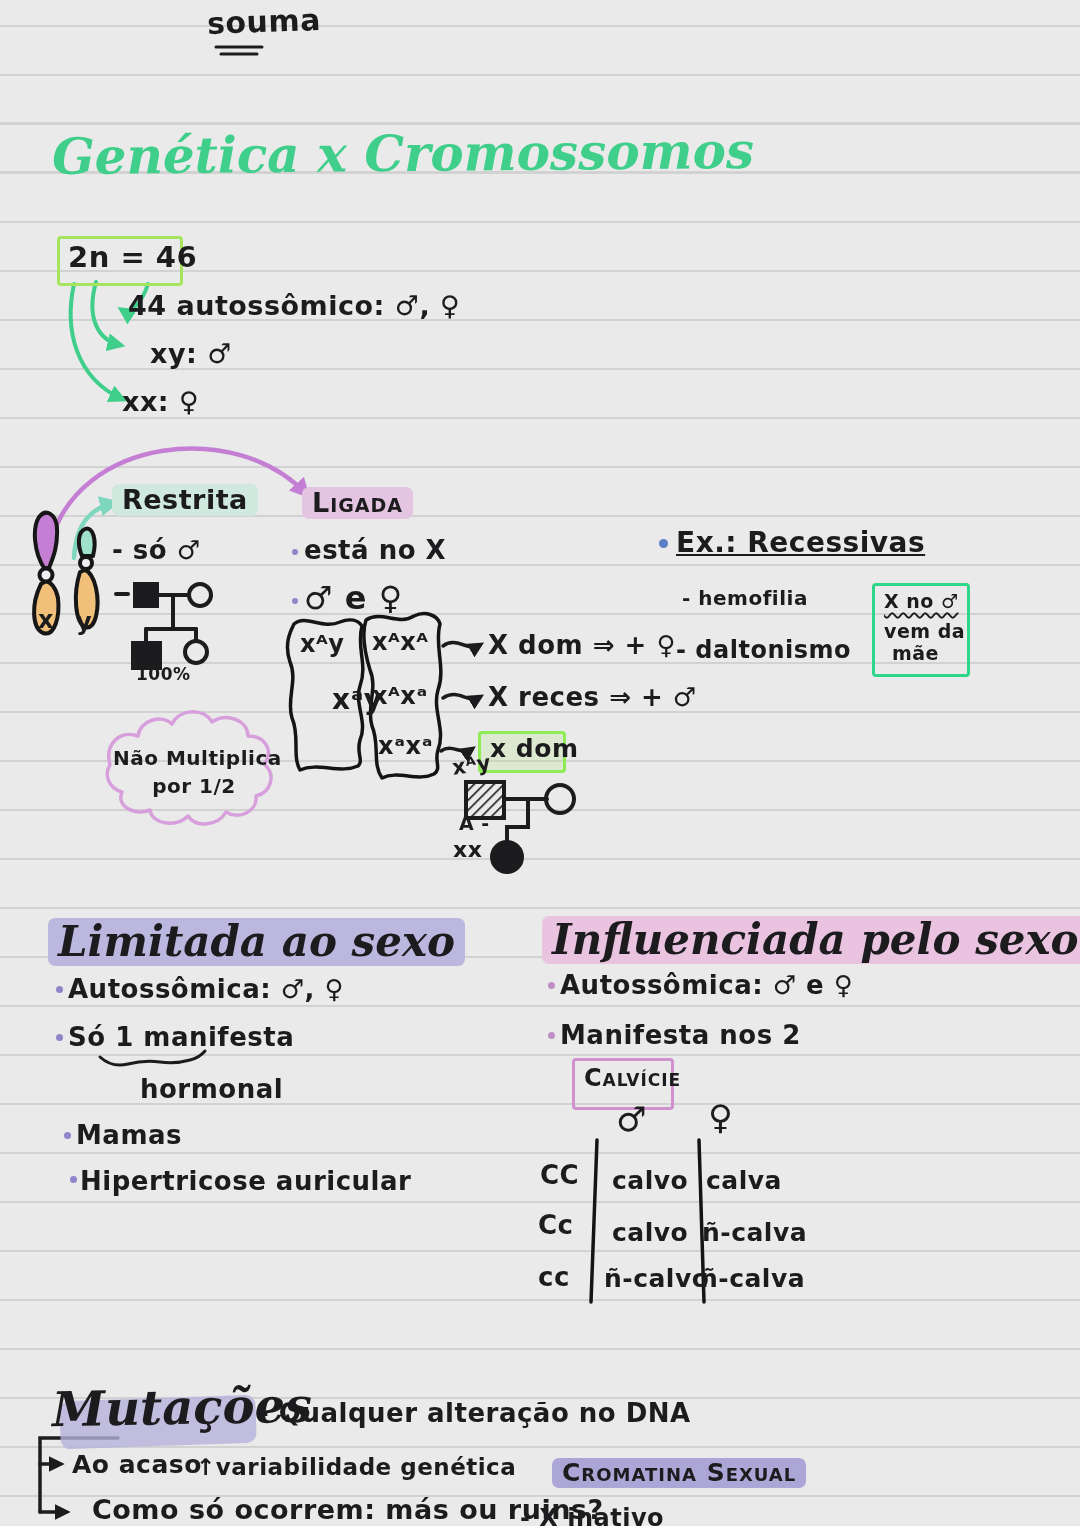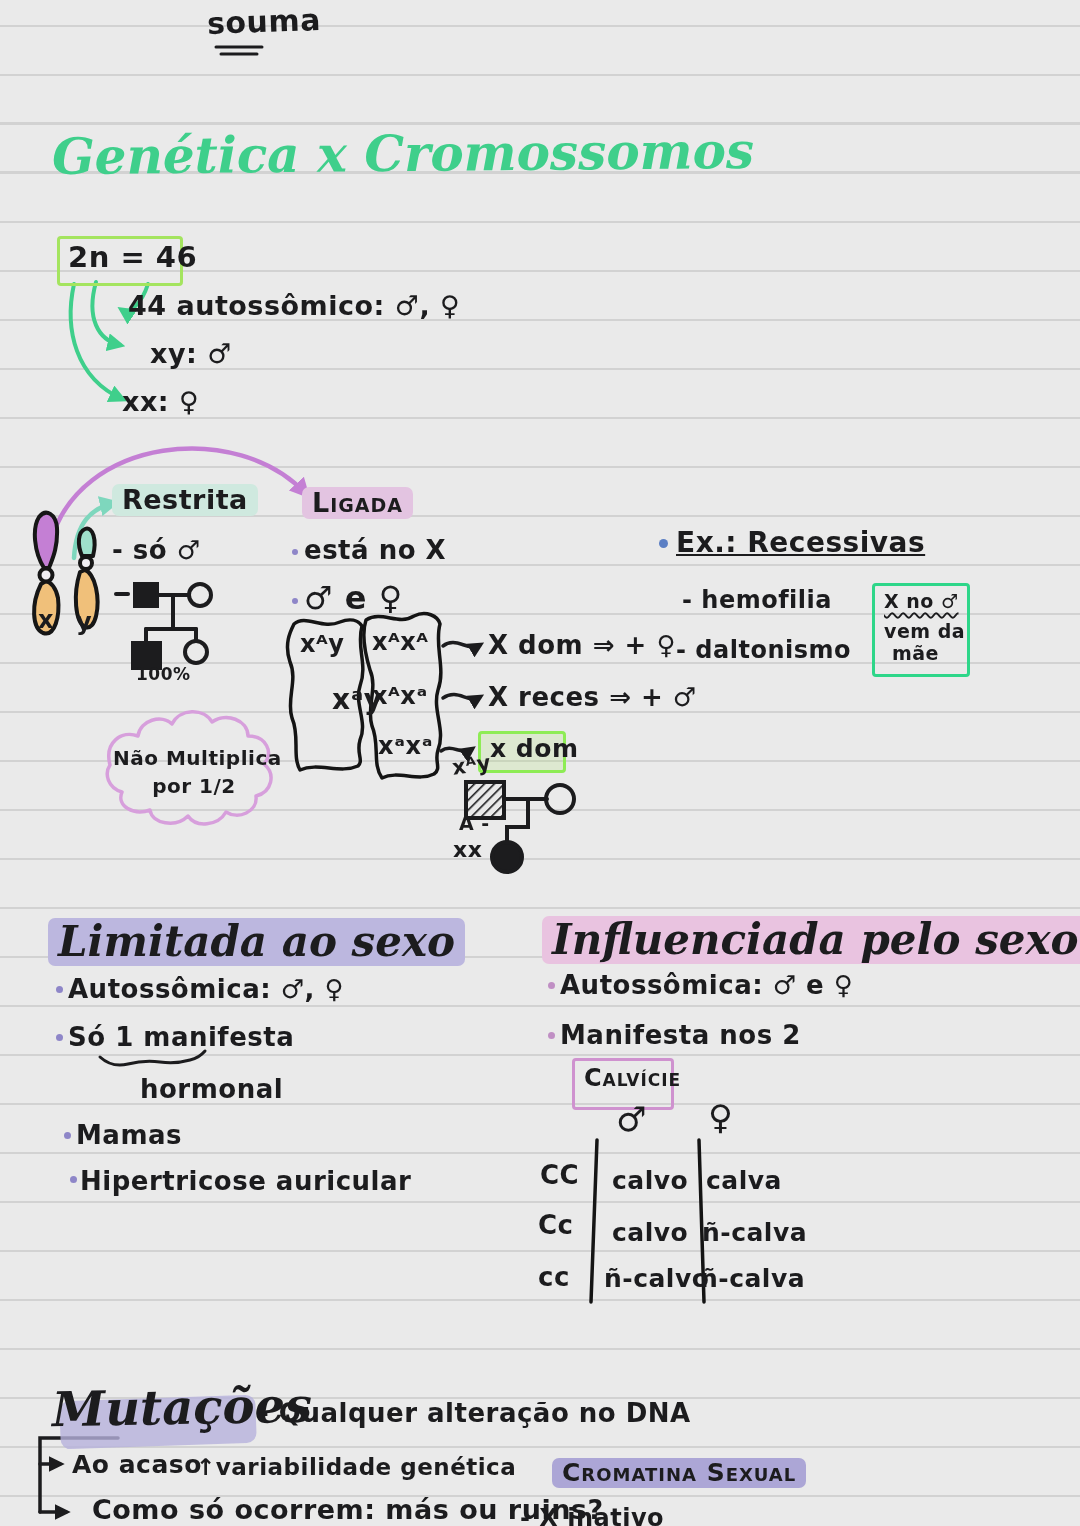--- a/index.html
+++ b/index.html
@@ -152,21 +152,21 @@
   <div class="t hw" style="left:488px;top:684px;font-size:26px;">X reces ⇒ + ♂</div>
   <div class="box" style="left:478px;top:731px;width:82px;height:36px;border:3px solid #8eec55;background:rgba(164,228,95,0.18);"></div>
   <div class="t hw" style="left:490px;top:736px;font-size:25px;">x dom</div>
 
   <div class="t hw" style="left:452px;top:754px;font-size:21px;transform:rotate(-8deg);">xᴬy</div>
   <div class="t hw" style="left:459px;top:814px;font-size:19px;">A -</div>
   <div class="t hw" style="left:453px;top:838px;font-size:22px;">xx</div>
 
   <div class="dot" style="left:659px;top:539px;width:9px;height:9px;background:#5b7fc4;"></div>
   <div class="t hw" style="left:676px;top:528px;font-size:28px;text-decoration:underline;">Ex.: Recessivas</div>
-  <div class="t hw" style="left:682px;top:588px;font-size:24px;">- hemofilia</div>
+  <div class="t hw" style="left:682px;top:588px;font-size:20px;">- hemofilia</div>
   <div class="t hw" style="left:676px;top:638px;font-size:24px;">- daltonismo</div>
 
   <div class="box" style="left:872px;top:583px;width:92px;height:88px;border:3px solid #2ed689;"></div>
   <div class="t hw wavyu" style="left:884px;top:592px;font-size:19px;">X no ♂</div>
   <div class="t hw" style="left:884px;top:622px;font-size:19px;">vem da</div>
   <div class="t hw" style="left:892px;top:644px;font-size:19px;">mãe</div>
 
   <div class="t cursive hl" style="left:48px;top:918px;font-size:42px;background:#bcb7df;">Limitada ao sexo</div>
   <div class="dot" style="left:56px;top:986px;width:7px;height:7px;background:#8e86c8;"></div>
   <div class="t hw" style="left:68px;top:976px;font-size:26px;">Autossômica: ♂, ♀</div>

